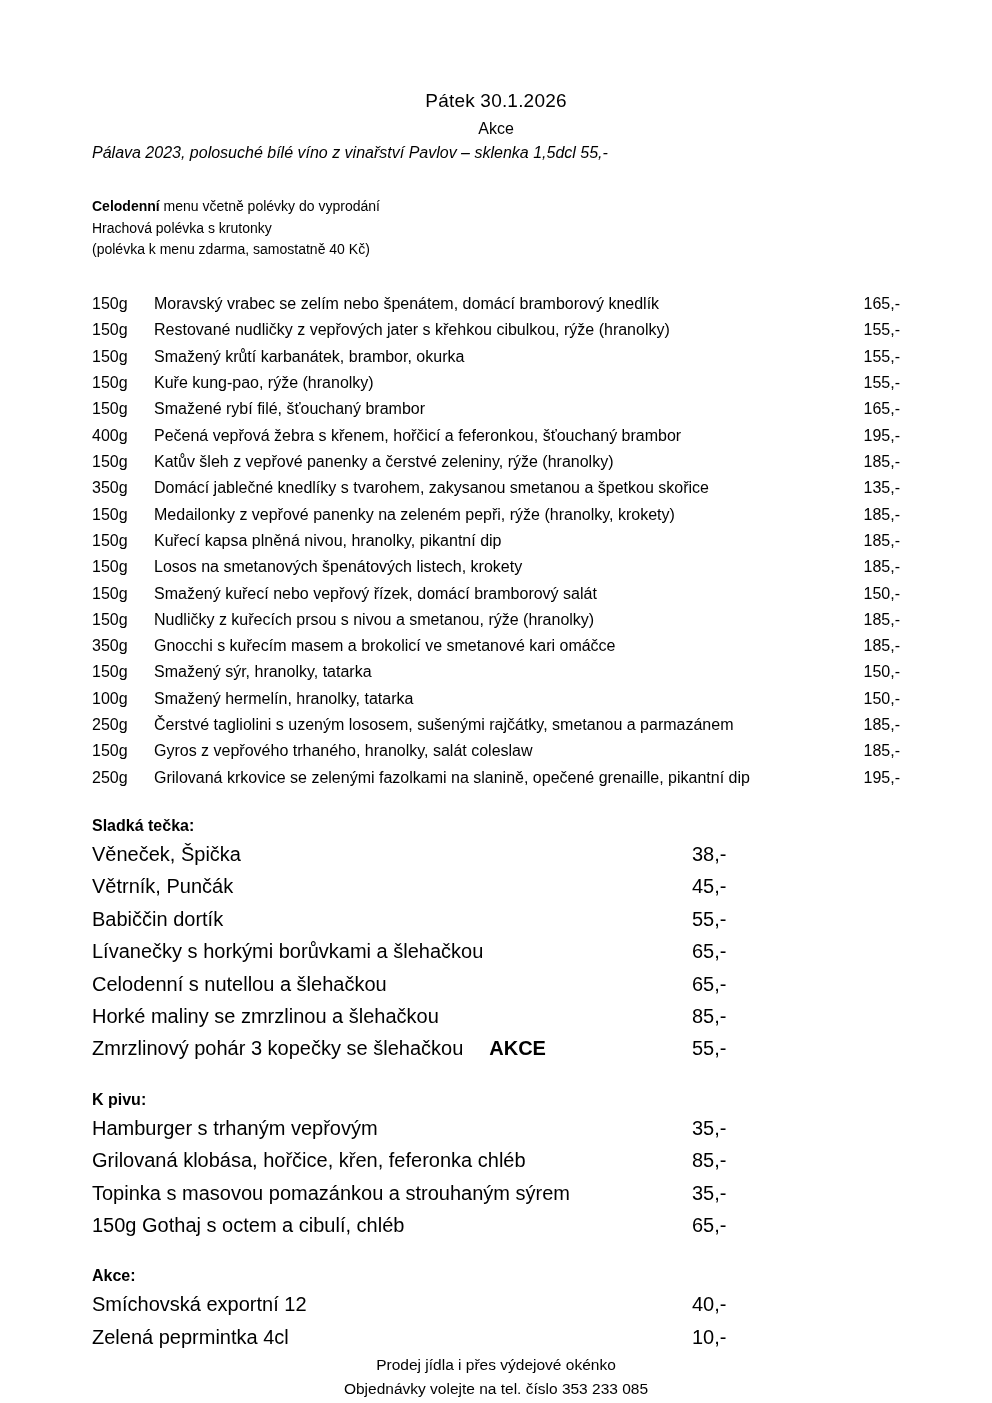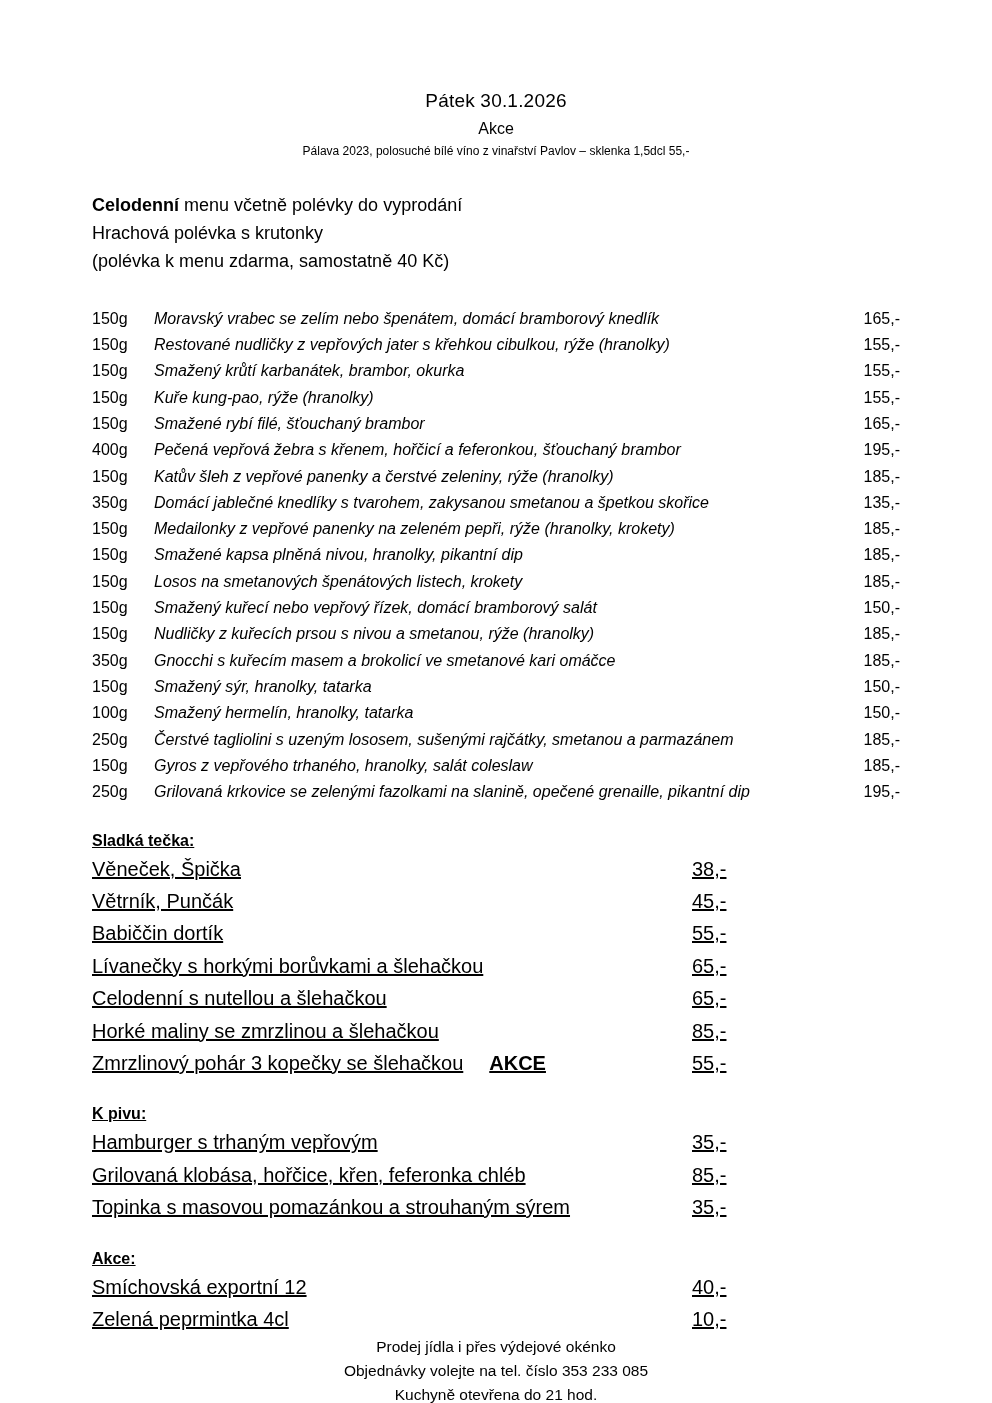--- a/index.html
+++ b/index.html
@@ -28,27 +28,28 @@
     font-size: 19px;
     letter-spacing: 0.2px;
     margin: 0 0 8px 0;
   }
   .akce-line {
     text-align: center;
     font-size: 16px;
     margin: 0 0 6px 0;
   }
   .wine-line {
-    text-align: center;
-    font-size: 12px;
+    text-align: left;
+    font-size: 16px;
     margin: 0 0 34px 0;
+    font-style: italic;
   }
   
   .intro {
-    font-size: 18px;
+    font-size: 14px;
     line-height: 1.55;
     margin-bottom: 30px;
     margin-top: 15px;
   }
   .intro .bold { font-weight: bold; }
   .intro-row { white-space: nowrap; }
 
   
   table.menu {
     width: 100%;
@@ -60,32 +61,30 @@
     vertical-align: top;
     line-height: 1.52;
   }
   td.weight {
     width: 62px;
     white-space: nowrap;
     margin-top: 24px;
   }
   td.desc {
     padding-right: 14px;
-    font-style: italic;
   }
   td.price {
     text-align: right;
     white-space: nowrap;
     width: 62px;
   }
   
   .section {
     margin-top: 26px;
     font-size: 16px;
-    text-decoration: underline;
   }
   .section-head {
     font-weight: bold;
     margin-bottom: 3px;
   }
   table.simple {
     border-collapse: collapse;
     font-size: 20px;
   }
   table.simple td {
@@ -169,21 +168,21 @@
         <td class="desc">Domácí jablečné knedlíky s tvarohem, zakysanou smetanou a špetkou skořice</td>
         <td class="price">135,-</td>
       </tr>
       <tr>
         <td class="weight">150g</td>
         <td class="desc">Medailonky z vepřové panenky na zeleném pepři, rýže (hranolky, krokety)</td>
         <td class="price">185,-</td>
       </tr>
       <tr>
         <td class="weight">150g</td>
-        <td class="desc">Smažené kapsa plněná nivou, hranolky, pikantní dip</td>
+        <td class="desc">Kuřecí kapsa plněná nivou, hranolky, pikantní dip</td>
         <td class="price">185,-</td>
       </tr>
       <tr>
         <td class="weight">150g</td>
         <td class="desc">Losos na smetanových špenátových listech, krokety</td>
         <td class="price">185,-</td>
       </tr>
       <tr>
         <td class="weight">150g</td>
         <td class="desc">Smažený kuřecí nebo vepřový řízek, domácí bramborový salát</td>
@@ -272,20 +271,24 @@
           <td class="sprice">35,-</td>
         </tr>
         <tr>
           <td class="sdesc">Grilovaná klobása, hořčice, křen, feferonka chléb</td>
           <td class="sprice">85,-</td>
         </tr>
         <tr>
           <td class="sdesc">Topinka s masovou pomazánkou a strouhaným sýrem</td>
           <td class="sprice">35,-</td>
         </tr>
+        <tr>
+          <td class="sdesc">150g Gothaj s octem a cibulí, chléb</td>
+          <td class="sprice">65,-</td>
+        </tr>
       </tbody>
     </table>
   </div>
 
   <div class="section">
     <div class="section-head">Akce:</div>
     <table class="simple">
       <tbody>
         <tr>
           <td class="sdesc">Smíchovská exportní 12</td>

